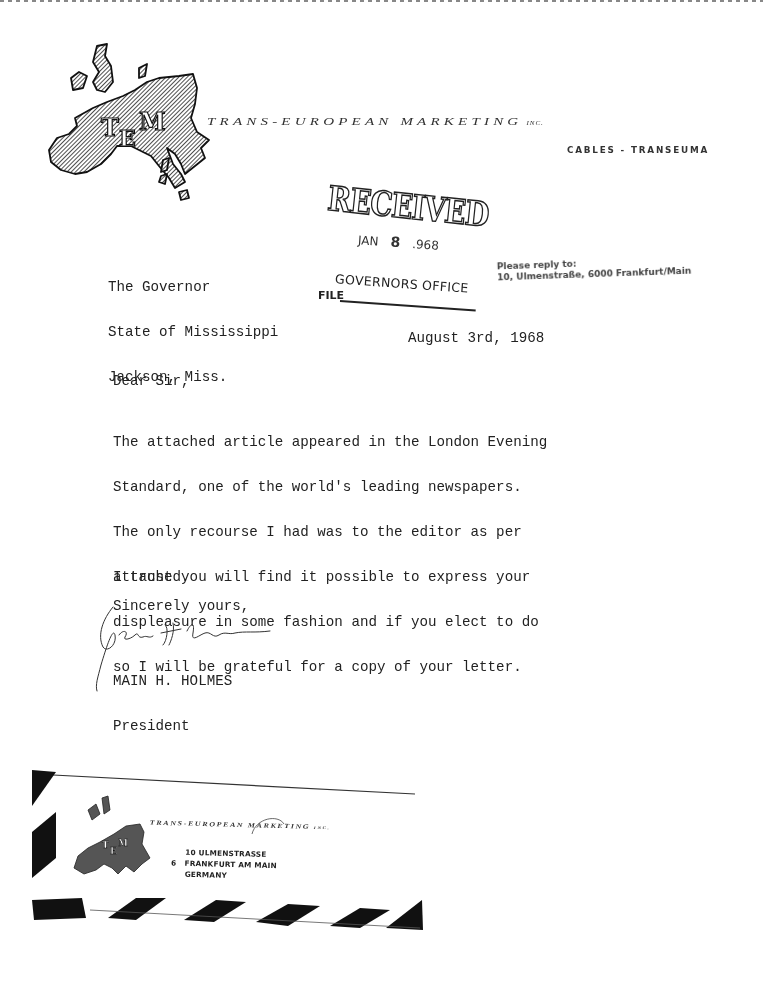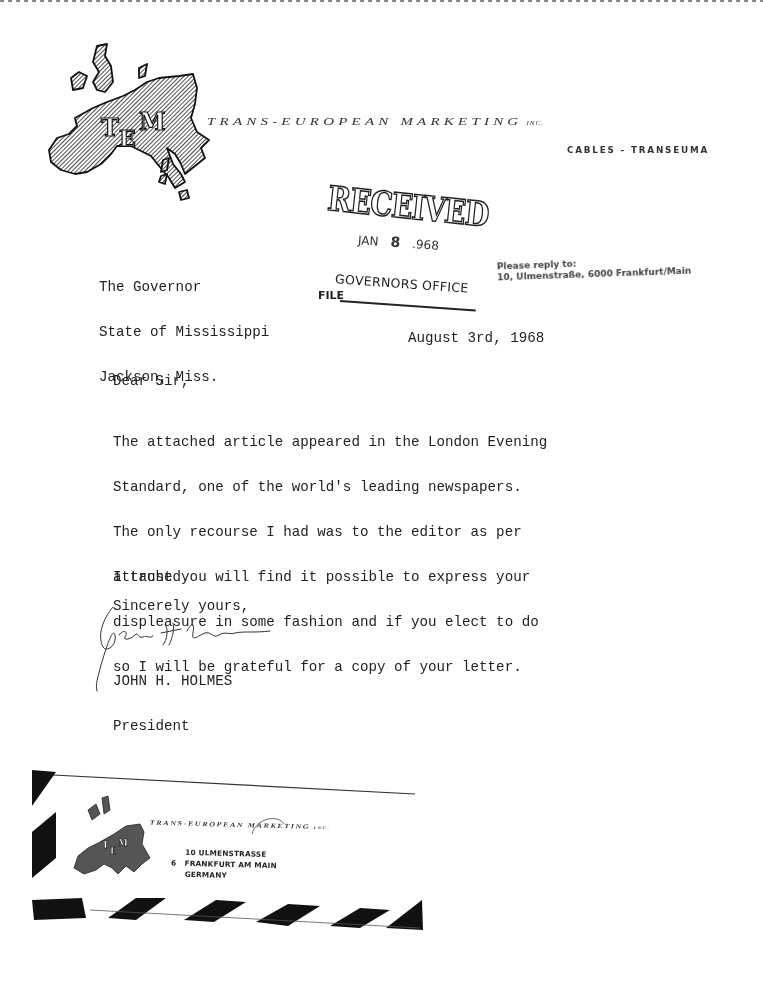--- a/index.html
+++ b/index.html
@@ -72,21 +72,21 @@
 </div>
 <div class="abs sans stamp-gov">GOVERNORS OFFICE</div>
 <div class="abs sans stamp-file">FILE</div>
 <div class="abs file-line"></div>
 
 <div class="abs sans reply">
   <div>Please reply to:</div>
   <div>10, Ulmenstraße, 6000 Frankfurt/Main</div>
 </div>
 
-<div class="abs mono" style="left:99px;top:250px;">
+<div class="abs mono" style="left:108px;top:250px;">
   <div>The Governor</div>
   <div>State of Mississippi</div>
   <div>Jackson, Miss.</div>
 </div>
 
 <div class="abs mono" style="left:408px;top:331px;">August 3rd, 1968</div>
 
 <div class="abs mono" style="left:113px;top:374px;">Dear Sir,</div>
 
 <div class="abs mono" style="left:113px;top:405px;">
@@ -110,21 +110,21 @@
   <svg width="200" height="95" viewBox="0 0 200 95">
     <g fill="none" stroke="#333" stroke-width="1" stroke-linecap="round">
       <path d="M18 2 C 8 14, 2 30, 8 42 C 12 48, 22 40, 20 30 C 18 22, 12 40, 6 60 C 3 72, 0 80, 2 86"></path>
       <path d="M24 30 C 28 24, 34 26, 30 32 C 28 36, 36 34, 40 30 C 44 26, 42 34, 48 32 C 52 30, 54 34, 58 31"></path>
       <path d="M70 20 C 74 22, 72 36, 68 40 M 78 18 C 80 26, 76 36, 74 40 M 66 28 L 86 24"></path>
       <path d="M92 26 C 96 18, 100 16, 98 28 C 96 38, 104 30, 110 28 C 116 26, 118 34, 124 30 C 130 26, 134 30, 140 28 C 150 26, 160 28, 175 26"></path>
     </g>
   </svg>
 </div>
 <div class="abs mono" style="left:113px;top:644px;">
-  <div>JOHN H. HOLMES</div>
+  <div>MAIN H. HOLMES</div>
   <div>President</div>
 </div>
 
 <div class="abs card">
   <svg width="393" height="163" viewBox="0 0 393 163" style="position:absolute;left:0;top:0;">
 
     <path d="M4 4 L 385 24" stroke="#333" stroke-width="1.2"></path>
 
     <polygon points="2,0 26,2 2,36" fill="#111"></polygon>
     <polygon points="2,62 26,42 26,88 2,108" fill="#111"></polygon>

